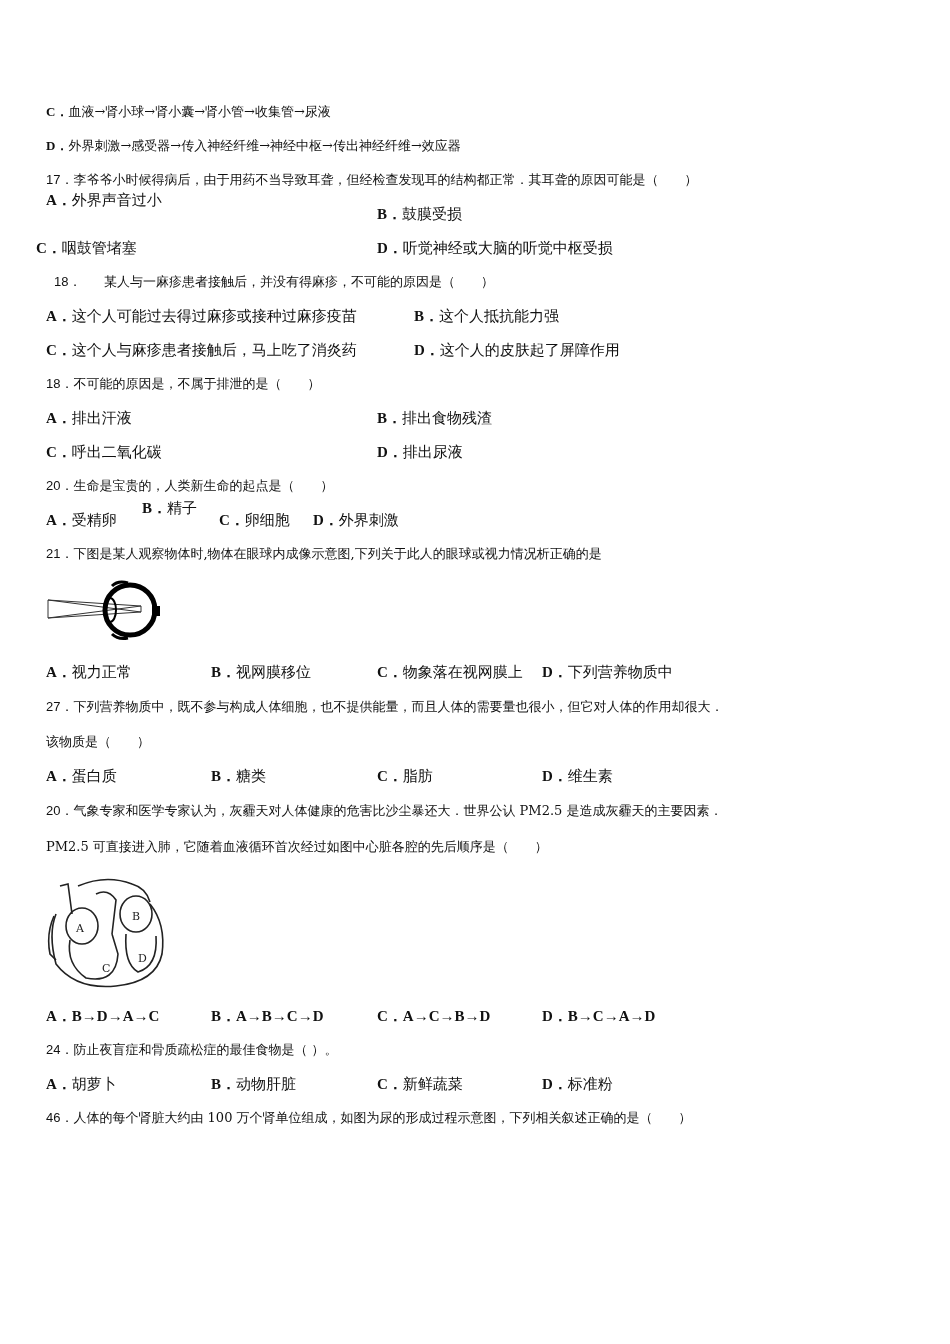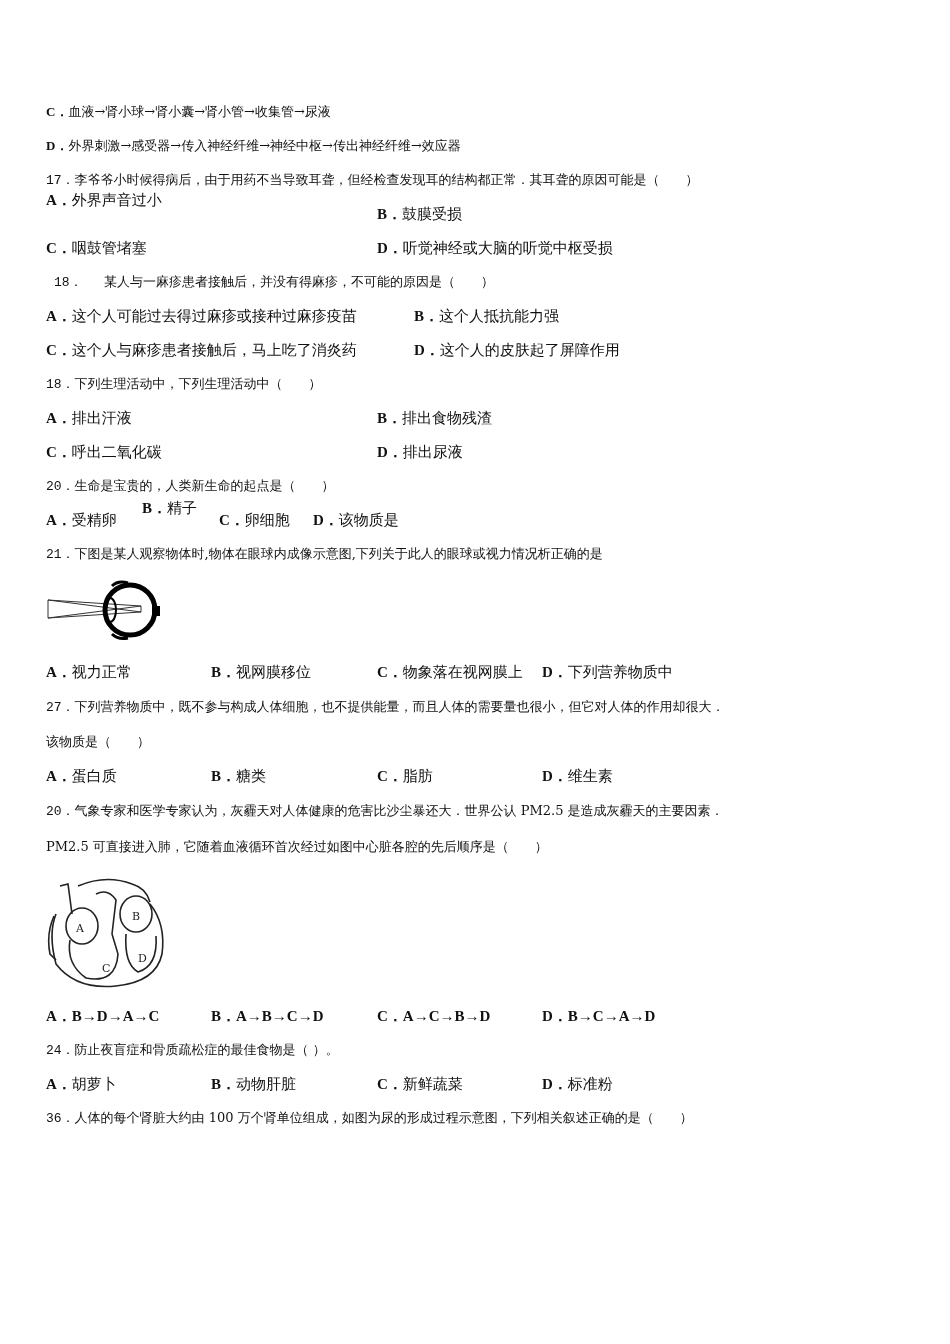--- a/index.html
+++ b/index.html
@@ -1,64 +1,64 @@
 <!DOCTYPE html>
 <html><head>
 <meta charset="utf-8">
 <style>
   html, body { margin: 0; padding: 0; background: #ffffff; }
   body { width: 950px; height: 1344px; position: relative; overflow: hidden;
          font-family: "DejaVu Serif", "Liberation Serif", serif; color: #111; }
   .line { position: absolute; left: 46px; font-size: 13px; line-height: 20px; white-space: nowrap; }
   .lbl { font-family: "Liberation Serif", serif; font-weight: bold; }
-  .num { font-family: Liberation Mono, monospace; }
+  .num { font-family: Liberation Sans, sans-serif; }
   .opt { position: absolute; font-size: 15px; line-height: 20px; white-space: nowrap; }
   .fig { position: absolute; }
 </style>
 </head>
 <body>
 
 <div class="line" style="top:102px">
   <span class="lbl">C．</span><span>血液→肾小球→肾小囊→肾小管→收集管→尿液</span>
 </div>
 <div class="line" style="top:136px">
   <span class="lbl">D．</span><span>外界刺激→感受器→传入神经纤维→神经中枢→传出神经纤维→效应器</span>
 </div>
 
 <div class="line" style="top:170px">
   <span class="num">17．</span><span>李爷爷小时候得病后，由于用药不当导致耳聋，但经检查发现耳的结构都正常．其耳聋的原因可能是（　　）</span>
 </div>
 <div class="opt" style="top:190px;left:46px"><span class="lbl">A．</span><span>外界声音过小</span></div>
 <div class="opt" style="top:204px;left:377px"><span class="lbl">B．</span><span>鼓膜受损</span></div>
-<div class="opt" style="top:238px;left:46px"><span class="lbl">C．</span><span>咽鼓管堵塞</span></div>
+<div class="opt" style="top:238px;left:36px"><span class="lbl">C．</span><span>咽鼓管堵塞</span></div>
 <div class="opt" style="top:238px;left:377px"><span class="lbl">D．</span><span>听觉神经或大脑的听觉中枢受损</span></div>
 
 <div class="line" style="top:272px;left:54px">
   <span class="num" style="display:inline-block;width:50px">18．</span><span>某人与一麻疹患者接触后，并没有得麻疹，不可能的原因是（　　）</span>
 </div>
 <div class="opt" style="top:306px;left:46px"><span class="lbl">A．</span><span>这个人可能过去得过麻疹或接种过麻疹疫苗</span></div>
 <div class="opt" style="top:306px;left:414px"><span class="lbl">B．</span><span>这个人抵抗能力强</span></div>
 <div class="opt" style="top:340px;left:46px"><span class="lbl">C．</span><span>这个人与麻疹患者接触后，马上吃了消炎药</span></div>
 <div class="opt" style="top:340px;left:414px"><span class="lbl">D．</span><span>这个人的皮肤起了屏障作用</span></div>
 
 <div class="line" style="top:374px">
-  <span class="num">18．</span><span>下列生理活动中，下列生理活动中（　　）</span>
+  <span class="num">18．</span><span>不可能的原因是，不属于排泄的是（　　）</span>
 </div>
 <div class="opt" style="top:408px;left:46px"><span class="lbl">A．</span><span>排出汗液</span></div>
 <div class="opt" style="top:408px;left:377px"><span class="lbl">B．</span><span>排出食物残渣</span></div>
 <div class="opt" style="top:442px;left:46px"><span class="lbl">C．</span><span>呼出二氧化碳</span></div>
 <div class="opt" style="top:442px;left:377px"><span class="lbl">D．</span><span>排出尿液</span></div>
 
 <div class="line" style="top:476px">
   <span class="num">20．</span><span>生命是宝贵的，人类新生命的起点是（　　）</span>
 </div>
 <div class="opt" style="top:510px;left:46px"><span class="lbl">A．</span><span>受精卵</span></div>
 <div class="opt" style="top:498px;left:142px"><span class="lbl">B．</span><span>精子</span></div>
 <div class="opt" style="top:510px;left:219px"><span class="lbl">C．</span><span>卵细胞</span></div>
-<div class="opt" style="top:510px;left:313px"><span class="lbl">D．</span><span>该物质是</span></div>
+<div class="opt" style="top:510px;left:313px"><span class="lbl">D．</span><span>外界刺激</span></div>
 
 <div class="line" style="top:544px">
   <span class="num">21．</span><span>下图是某人观察物体时,物体在眼球内成像示意图,下列关于此人的眼球或视力情况析正确的是</span>
 </div>
 <div class="fig" style="top:578px;left:46px;width:118px;height:64px">
   <svg width="118" height="64" viewBox="0 0 118 64">
     <polygon points="2,22 2,40 95,34 95,28" fill="none" stroke="#333" stroke-width="1"></polygon>
     <line x1="2" y1="22" x2="95" y2="34" stroke="#333" stroke-width="1"></line>
     <line x1="2" y1="40" x2="95" y2="28" stroke="#333" stroke-width="1"></line>
     <circle cx="84" cy="32" r="25" fill="none" stroke="#000" stroke-width="5"></circle>
@@ -116,14 +116,14 @@
 
 <div class="line" style="top:1040px">
   <span class="num">24．</span><span>防止夜盲症和骨质疏松症的最佳食物是（ ）。</span>
 </div>
 <div class="opt" style="top:1074px;left:46px"><span class="lbl">A．</span><span>胡萝卜</span></div>
 <div class="opt" style="top:1074px;left:211px"><span class="lbl">B．</span><span>动物肝脏</span></div>
 <div class="opt" style="top:1074px;left:377px"><span class="lbl">C．</span><span>新鲜蔬菜</span></div>
 <div class="opt" style="top:1074px;left:542px"><span class="lbl">D．</span><span>标准粉</span></div>
 
 <div class="line" style="top:1108px">
-  <span class="num">36．</span><span>人体的每个肾脏大约由 100 万个肾单位组成，如图为尿的形成过程示意图，下列相关叙述正确的是（　　）</span>
+  <span class="num">46．</span><span>人体的每个肾脏大约由 100 万个肾单位组成，如图为尿的形成过程示意图，下列相关叙述正确的是（　　）</span>
 </div>
 
 </body></html>

